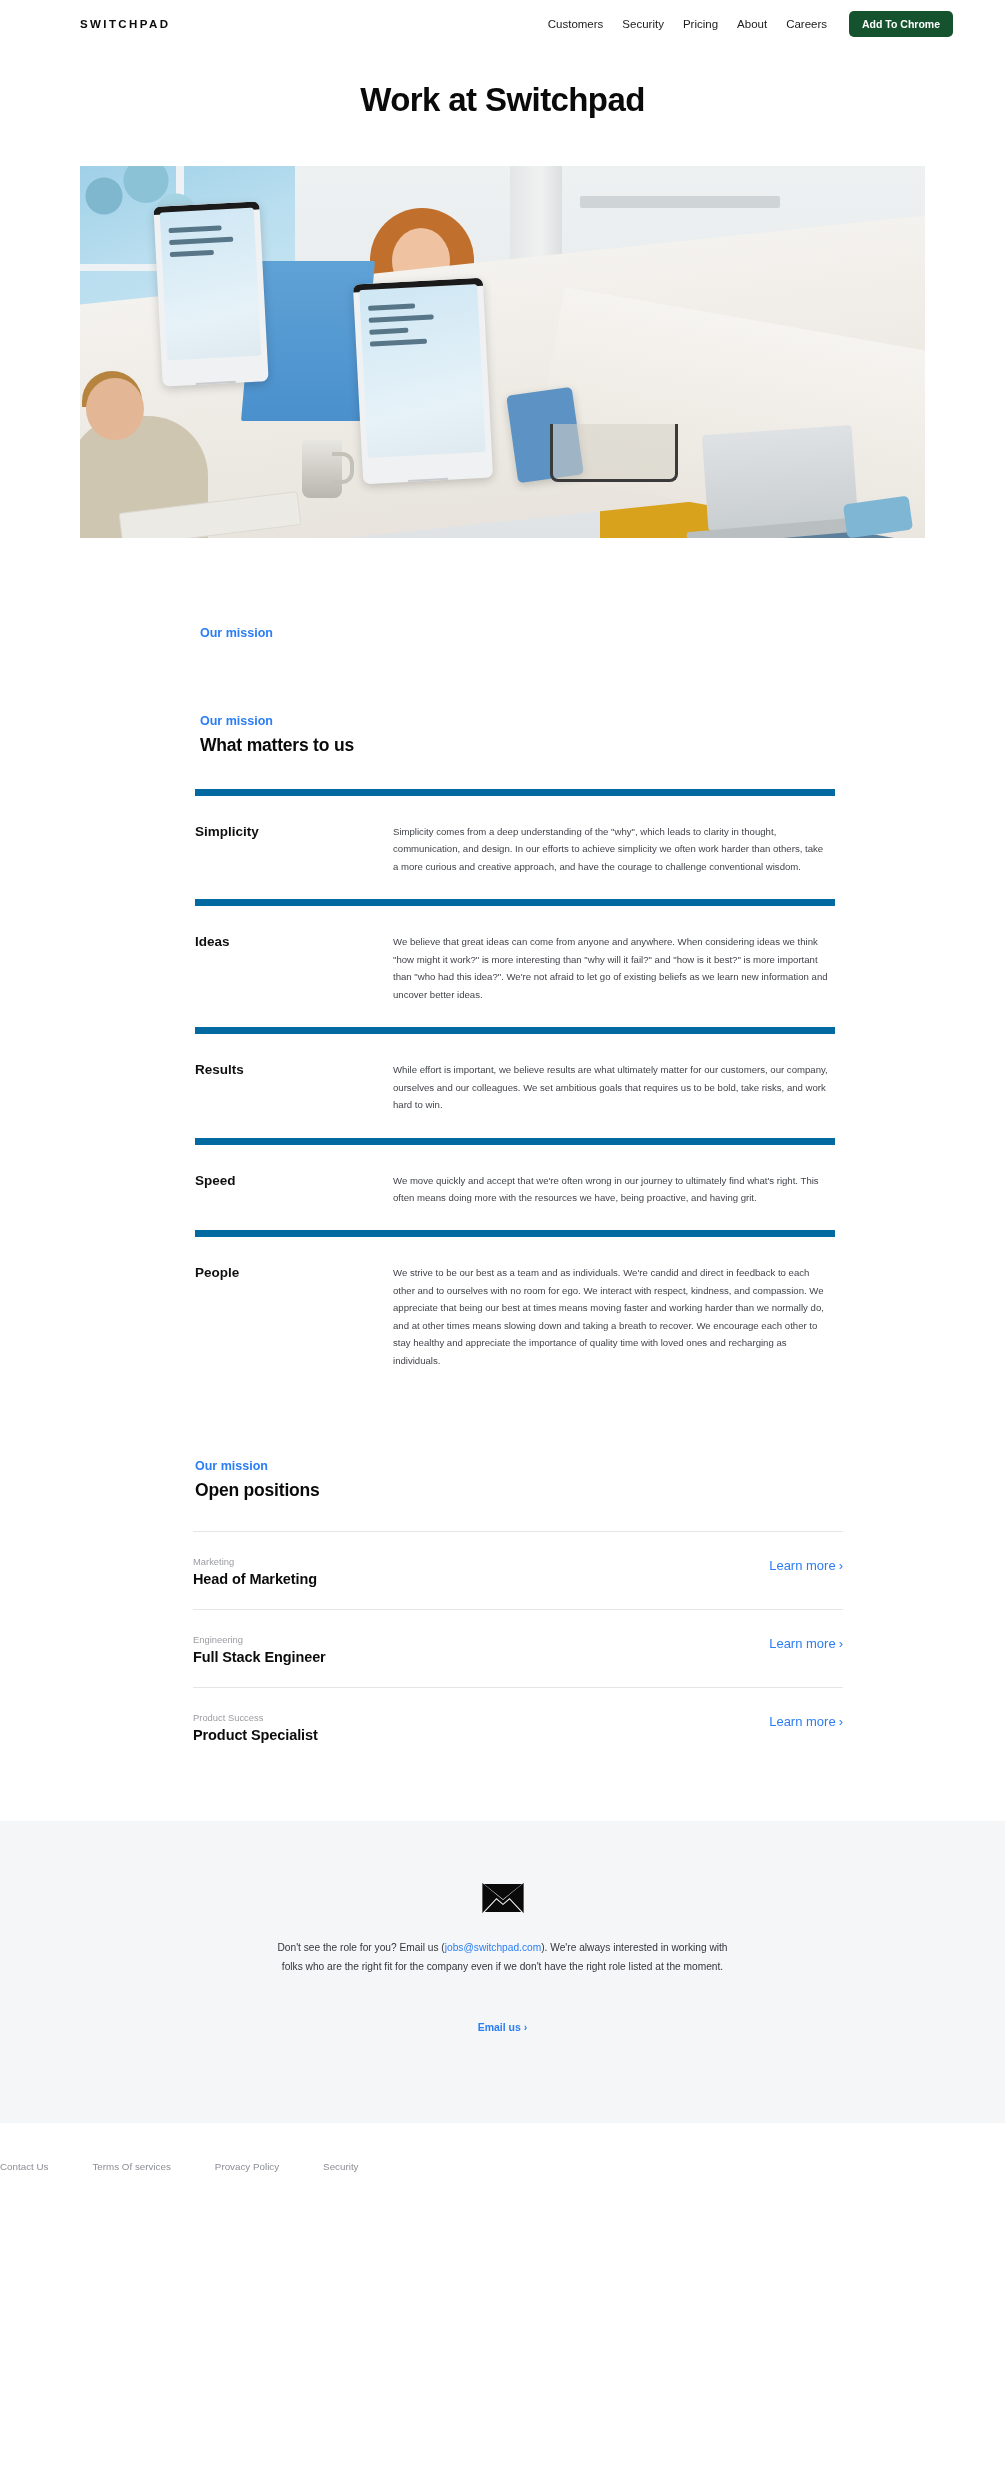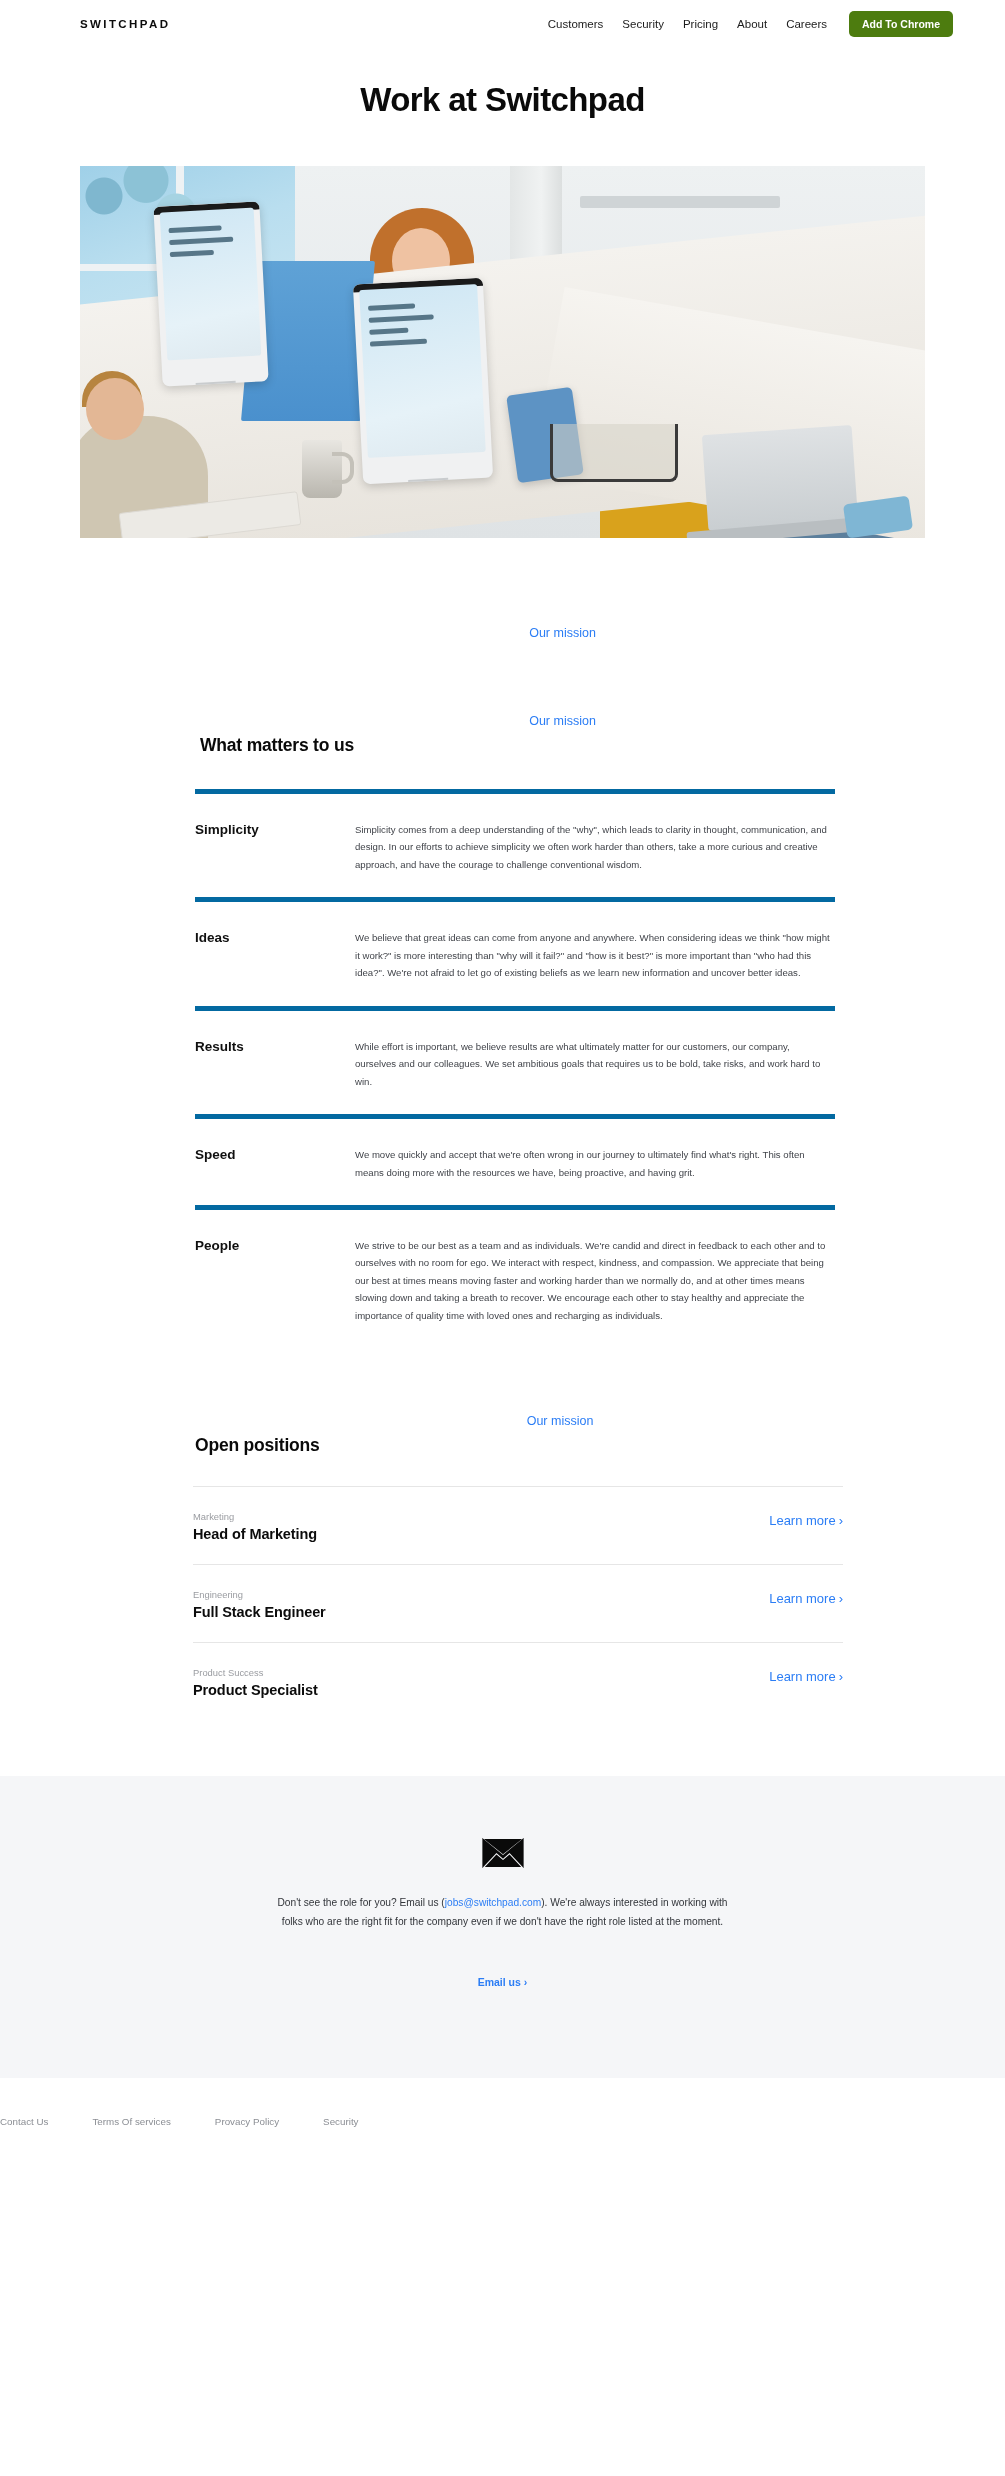--- a/index.html
+++ b/index.html
@@ -43,21 +43,21 @@
     margin-right: 22px;
   }
   .nav-link {
     font-size: 11.5px;
     color: #1c1c1c;
     text-decoration: none;
     white-space: nowrap;
     font-weight: 400;
   }
   .cta-btn {
-    background: #4d7c0f;
+    background: #14532d;
     color: #ffffff;
     font-size: 10.5px;
     font-weight: 600;
     border: none;
     border-radius: 5px;
     padding: 8px 13px;
     white-space: nowrap;
     cursor: pointer;
     line-height: 1;
   }
@@ -230,23 +230,22 @@
     background:#7fb6d4; border-radius:5px; transform: rotate(-8deg);
   }
 
   
   .wrap { width: 845px; margin: 0 auto; }
 
   .mission-block { padding-left: 120px; }
   .eyebrow {
     color: #2b7df5;
     font-size: 12.5px;
-    font-weight: 400;
+    font-weight: 700;
     margin-bottom: 7px;
-    text-align: center;
   }
   .mission-statement {
     font-size: 17.5px;
     font-weight: 700;
     color: #0a0a0a;
     letter-spacing: -0.2px;
   }
   .mission-1 { margin-top: 88px; }
   .mission-2 { margin-top: 74px; }
   .sec-title {
@@ -255,23 +254,24 @@
     color: #0a0a0a;
     letter-spacing: -0.2px;
   }
 
   .values {
     width: 640px;
     margin: 33px 0 0 115px;
   }
   .value-row {
     display: flex;
-    border-top: 5px solid #0369a1;
+    border-top: 7px solid #0369a1;
     padding: 27px 0 24px;
     align-items: flex-start;
+    gap: 38px;
   }
   .value-name {
     width: 160px;
     flex: 0 0 160px;
     font-size: 13.5px;
     font-weight: 700;
     color: #101010;
     padding-top: 1px;
   }
   .value-text {

